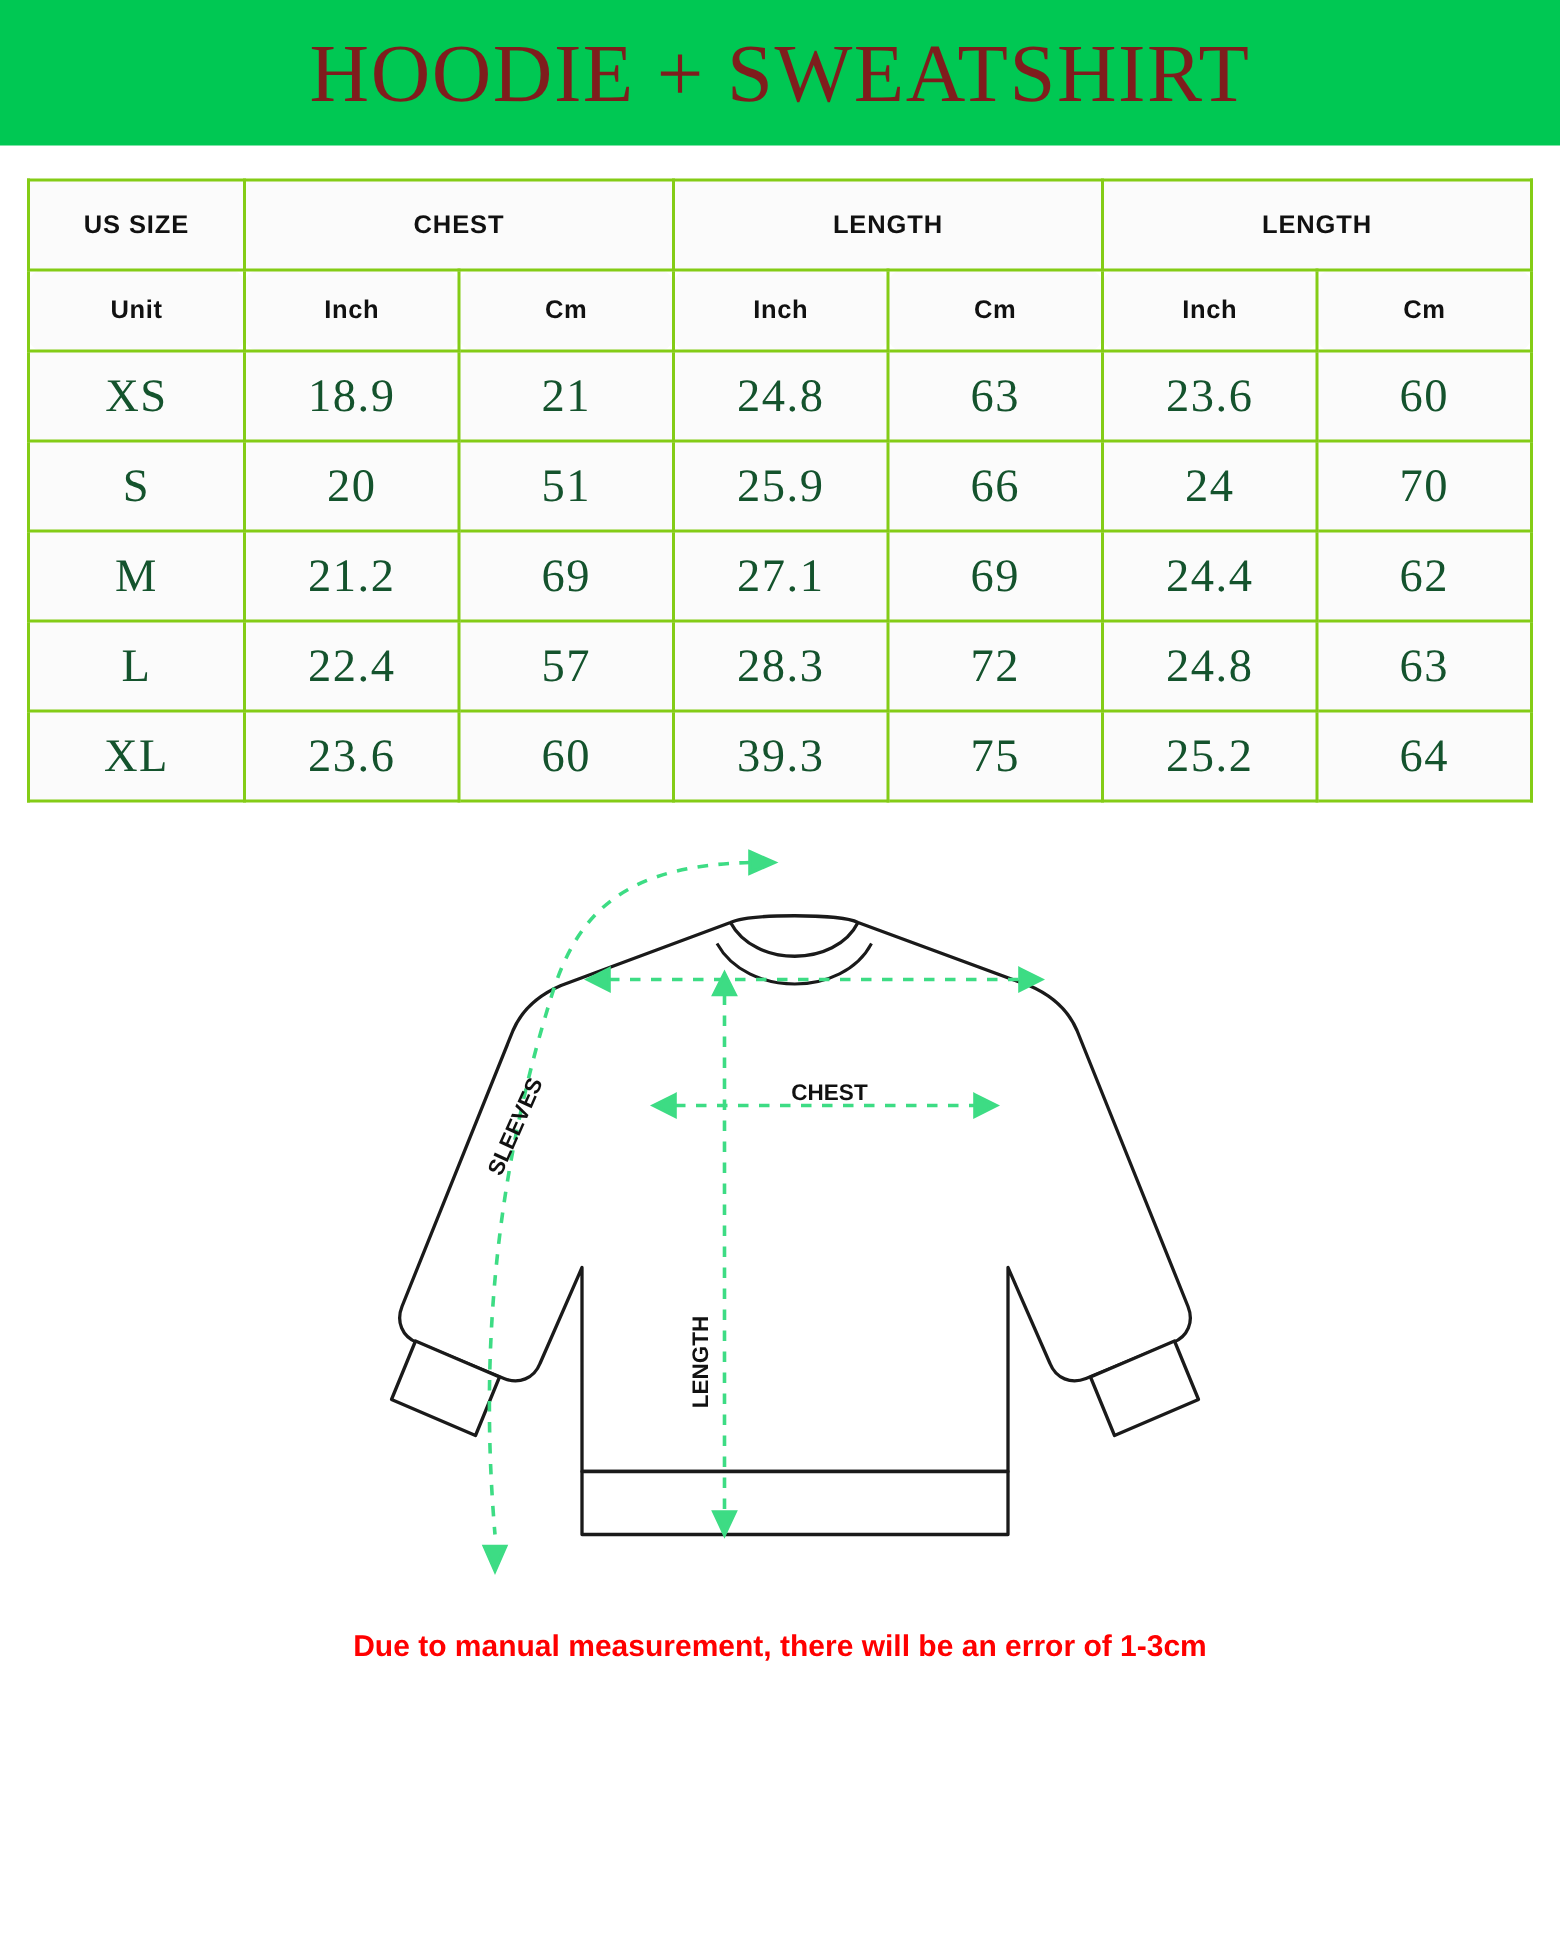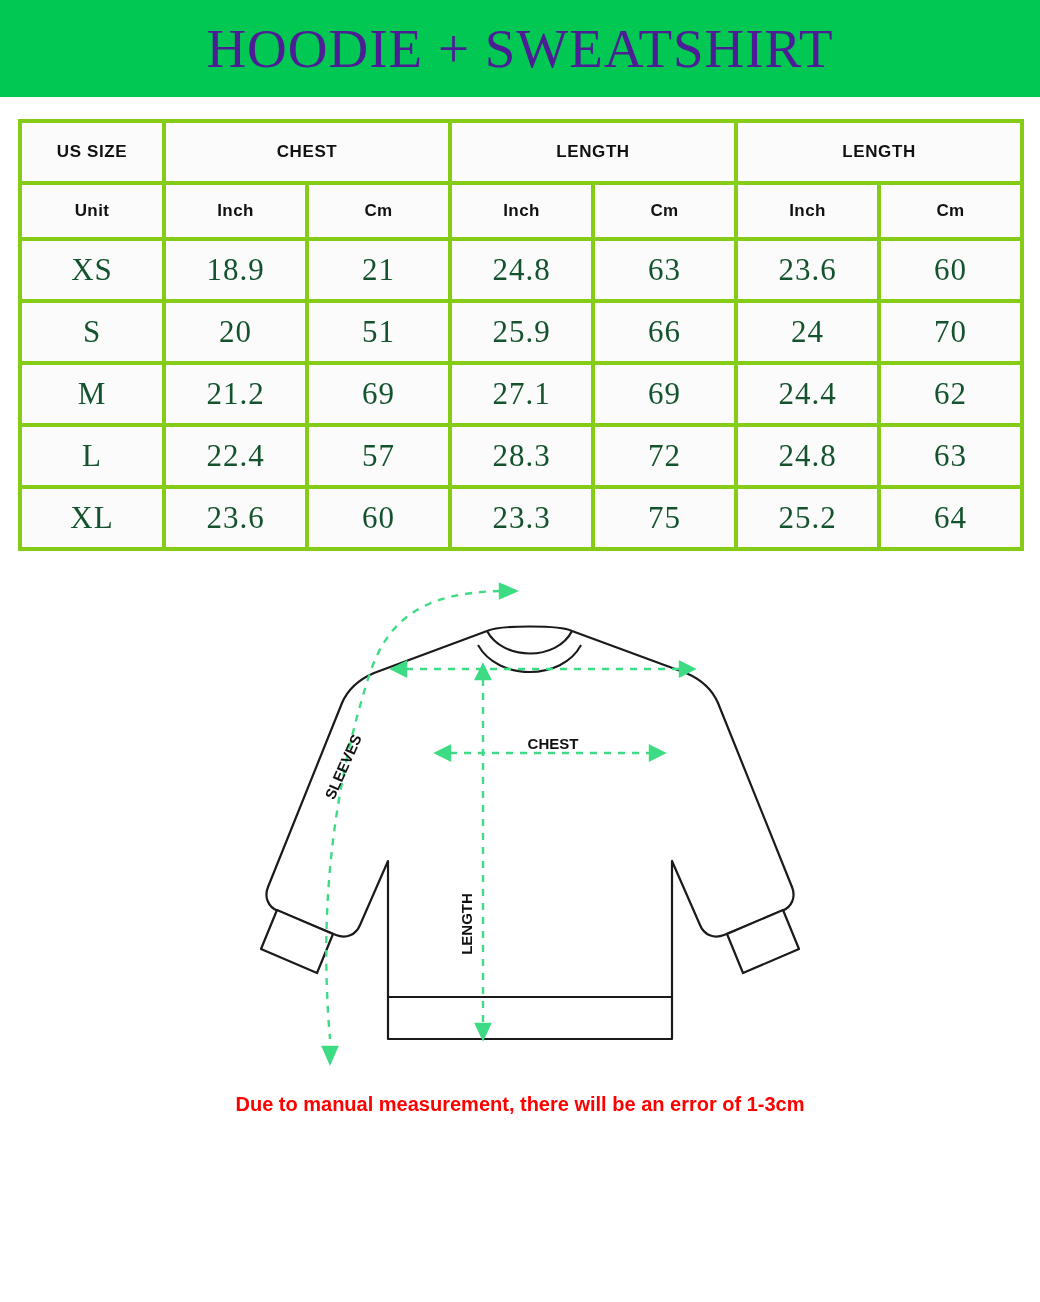--- a/index.html
+++ b/index.html
@@ -18,40 +18,40 @@
   
   .banner {
     background: #00c853;
     height: 97px;
     display: flex;
     align-items: center;
     justify-content: center;
   }
   .banner-title {
     font-family: "Liberation Serif", serif;
-    color: #4c1d95;
+    color: #7f1d1d;
     font-size: 55px;
     letter-spacing: 1px;
     font-weight: 400;
     line-height: 1;
     white-space: nowrap;
     text-align: right;
   }
 
   
   .table-wrap {
     padding: 22px 18px 0 18px;
   }
   table.size-table {
     border-collapse: collapse;
     width: 1004px;
     table-layout: fixed;
   }
   table.size-table td, table.size-table th {
-    border: 4px solid #84cc16;
+    border: 2px solid #84cc16;
     text-align: center;
     vertical-align: middle;
     background: #fbfbfb;
   }
   .hdr-top td {
     height: 56px;
     font-size: 17px;
     font-weight: bold;
     letter-spacing: 0.6px;
     color: #111;
@@ -85,21 +85,21 @@
   }
   .illus svg { display: block; }
 
   
   .footnote {
     text-align: center;
     color: #ff0000;
     font-size: 20px;
     font-weight: bold;
     font-family: "Liberation Sans", sans-serif;
-    margin-top: 4px;
+    margin-top: 14px;
   }
 </style>
 </head>
 <body>
 
 <div class="banner">
   <div class="banner-title">HOODIE + SWEATSHIRT</div>
 </div>
 
 <div class="table-wrap">
@@ -163,21 +163,21 @@
         <td>57</td>
         <td>28.3</td>
         <td>72</td>
         <td>24.8</td>
         <td>63</td>
       </tr>
       <tr class="data-row">
         <td>XL</td>
         <td>23.6</td>
         <td>60</td>
-        <td>23.3</td>
+        <td>39.3</td>
         <td>75</td>
         <td>25.2</td>
         <td>64</td>
       </tr>
     </tbody>
   </table>
 </div>
 
 <div class="illus">
   <svg width="1040" height="520" viewBox="0 0 1040 520" xmlns="http://www.w3.org/2000/svg">

